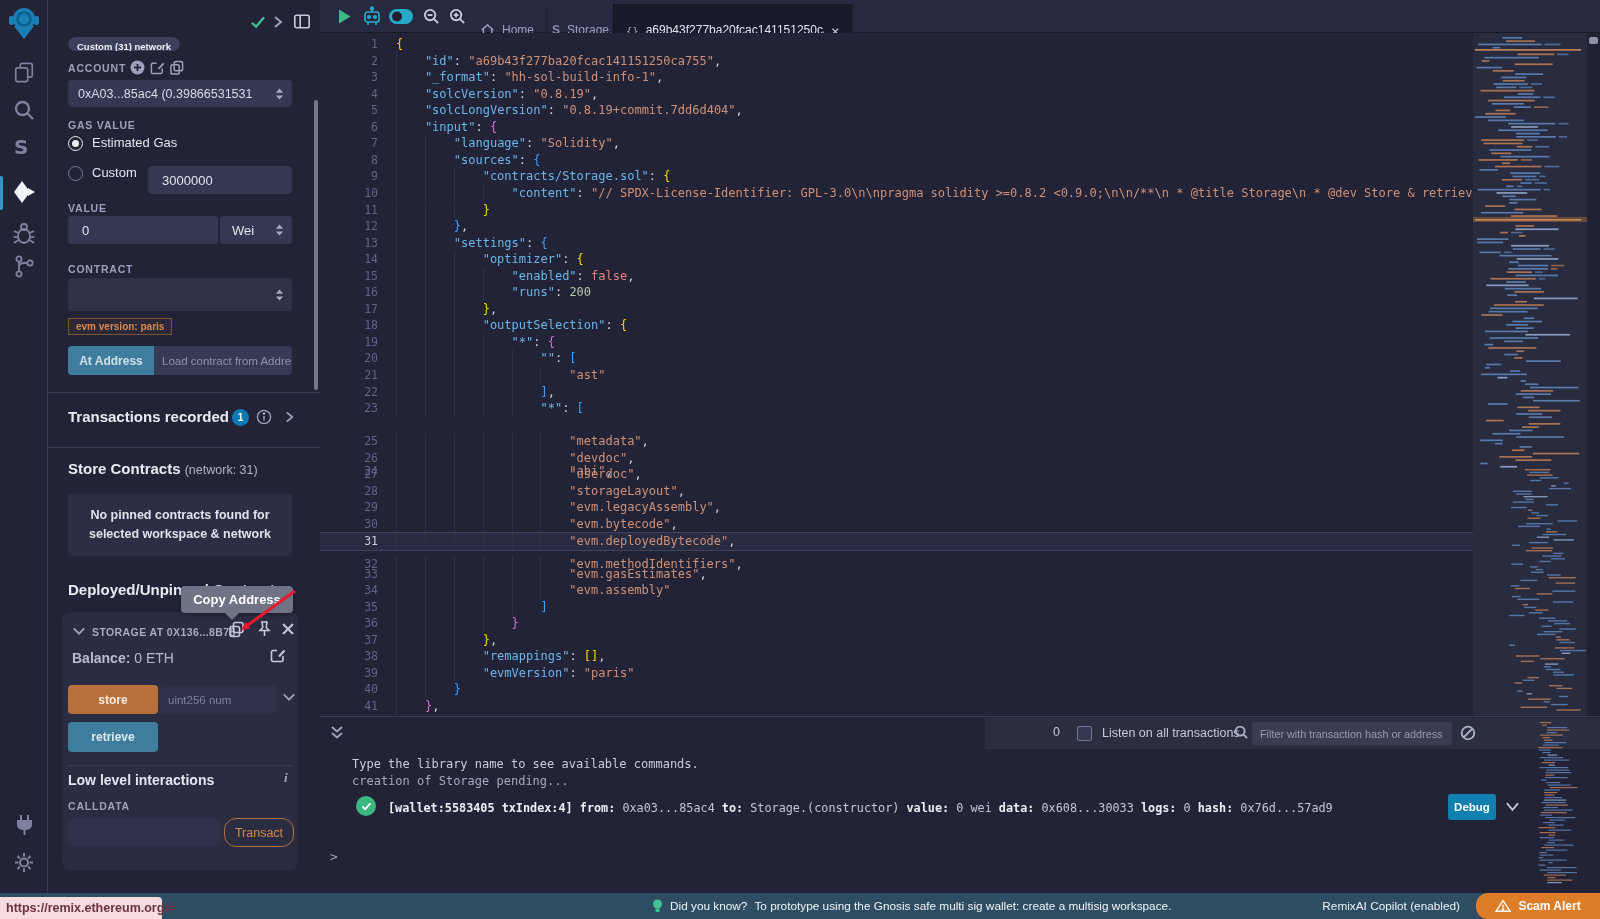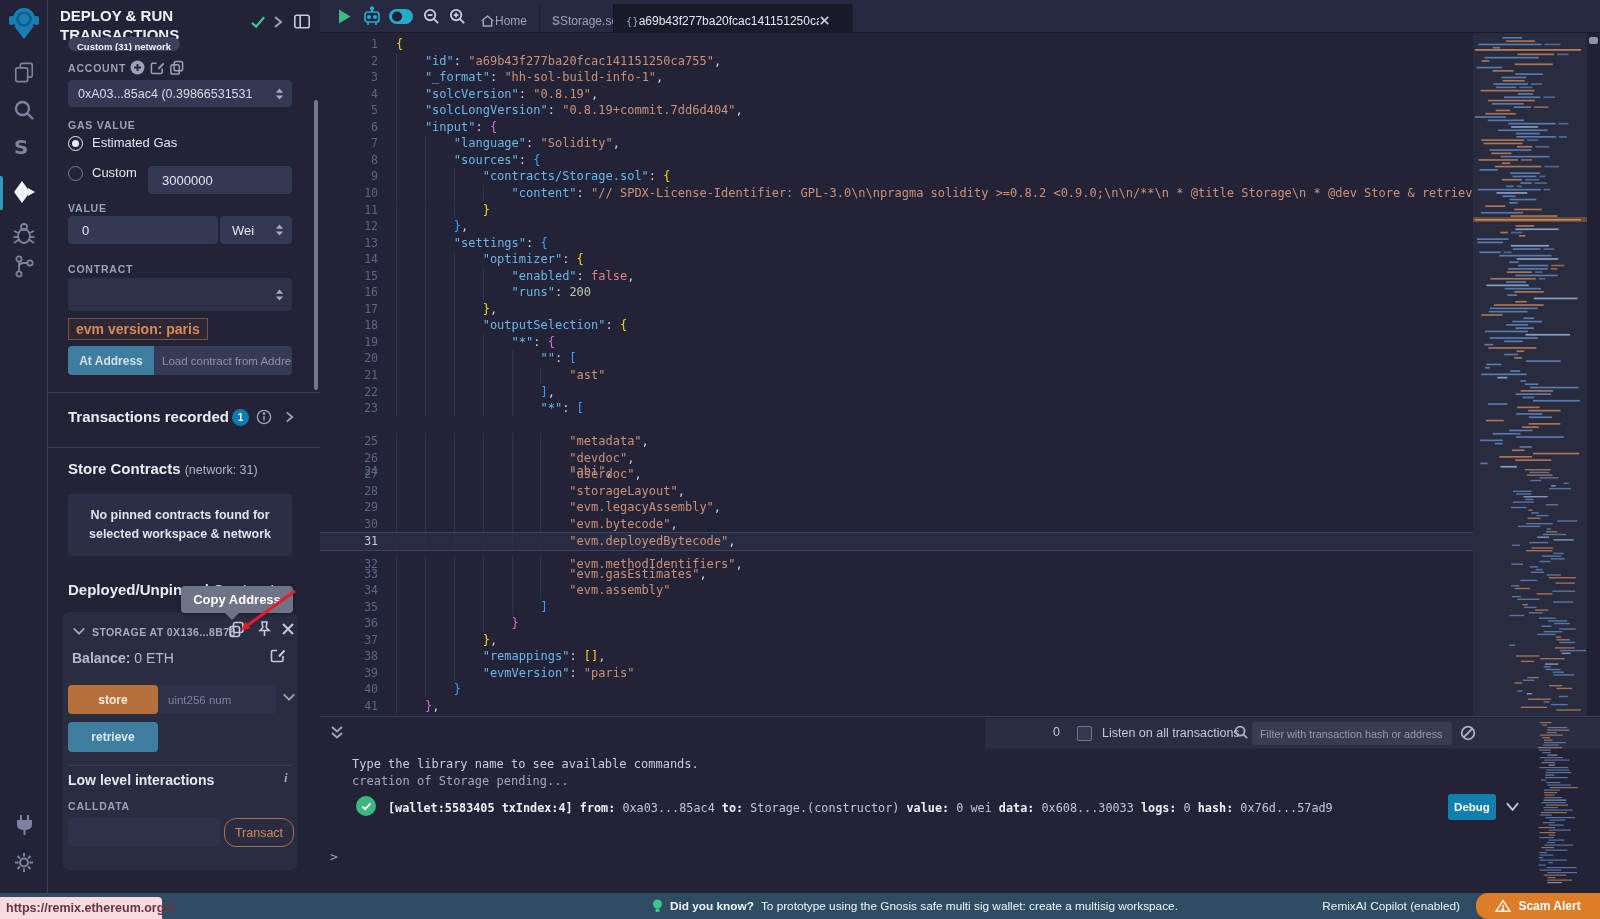--- a/index.html
+++ b/index.html
@@ -13,21 +13,21 @@
   #act-indicator{left:0;top:176px;width:3px;height:34px;background:#2f9bc0;border-radius:0 2px 2px 0}
   
   #side-panel{left:48px;top:0;width:272px;height:893px;background:#222336}
   .lbl{position:absolute;font-size:10.5px;letter-spacing:.8px;color:#9ca0ba;font-weight:700}
   .inp{position:absolute;background:#343852;border-radius:4px;color:#d9dbe8;font-size:12.5px;display:flex;align-items:center;padding-left:10px;white-space:nowrap;overflow:hidden}
   .divider{position:absolute;left:48px;width:272px;height:1px;background:#3a3d55}
   .sec-head{position:absolute;font-size:15px;font-weight:700;color:#e9ebf3;white-space:nowrap}
   .spinner{position:absolute;right:7px;top:50%;transform:translateY(-50%)}
   
   #tabbar{left:320px;top:0;width:1280px;height:33px;background:#262940;border-bottom:1px solid #191b29}
-  .tab{position:absolute;top:4px;height:33px;display:flex;align-items:center;padding:0 12px;font-size:12px;color:#9da1ba;border-right:1px solid #1e2133}
+  .tab{position:absolute;top:4px;height:33px;display:flex;align-items:flex-end;gap:7px;padding:0 12px;font-size:12px;color:#9da1ba;border-right:1px solid #1e2133}
   .tab.active{background:#191b2b;color:#e4e6f2;border-left:1px solid #101120}
   
   #editor{left:320px;top:33px;width:1280px;height:683px;background:#222336;overflow:hidden}
   #code-lines{position:absolute;left:0;top:0;width:1153px;height:683px;overflow:hidden}
   .cl{position:absolute;left:0;width:1153px;height:17px;white-space:pre;font:12px/16.55px "DejaVu Sans Mono",monospace}
   .ln{position:absolute;left:0;width:58px;text-align:right;color:#5f6586;font-size:11.5px}
   .ct{position:absolute;left:76px;top:0}
   .cl.active{background:#282b41;box-shadow:0 -1px 0 #3e4160,0 1px 0 #3e4160}
   .cl.active .ln{color:#c9ccdc}
   .ig{display:inline-block;width:28.9px;height:16.55px;vertical-align:top;box-shadow:inset 1px 0 0 #2e3147}
@@ -123,21 +123,20 @@
           <line x1="16.5" y1="11.5" x2="20" y2="11.5"></line>
           <line x1="4.5" y1="5" x2="7" y2="7.5"></line>
           <line x1="15" y1="15.5" x2="17.5" y2="18"></line>
           <line x1="17.5" y1="5" x2="15" y2="7.5"></line>
           <line x1="7" y1="15.5" x2="4.5" y2="18"></line>
         </svg>
     </div>
   </div>
 
   <div id="side-panel" class="abs">
-    <div class="abs" style="left:12px;top:6px;width:212px;font-size:15px;line-height:19px;font-weight:700;color:#eef0f6">DEPLOY &amp; RUN TRANSACTIONS</div>
     <div class="abs" style="left:202px;top:15px">
       <svg width="16" height="14" viewBox="0 0 17 14" fill="none" stroke="#3fc491" stroke-width="2.4">
           <polyline points="2,8 6.5,12 15,2"></polyline>
         </svg>
     </div>
     <div class="abs" style="left:224px;top:15px">
       <svg width="12" height="14" viewBox="0 0 12 14" fill="none" stroke="#9da1ba" stroke-width="2">
           <polyline points="3,2 9,7 3,12"></polyline>
         </svg>
     </div>
@@ -208,21 +207,21 @@
 
     <div class="lbl" style="left:20px;top:263px">CONTRACT</div>
     <div class="inp" style="left:20px;top:278px;width:224px;height:33px;background:#2e3148">
       <span class="spinner">
           <svg width="11" height="15" viewBox="0 0 12 16" fill="#a6aabf">
             <polygon points="6,2 10,6.5 2,6.5"></polygon>
             <polygon points="6,14 10,9.5 2,9.5"></polygon>
           </svg>
         </span>
     </div>
-    <div class="abs" style="left:20px;top:318px;padding:2px 7px;border:1px solid #7c5530;border-radius:0;background:#2c2838;color:#d98a52;font-size:14px;font-weight:700">evm version: paris</div>
+    <div class="abs" style="left:20px;top:318px;padding:2px 7px;border:1px solid #7c5530;border-radius:0;background:#2c2838;color:#d98a52;font-size:10px;font-weight:700">evm version: paris</div>
     <div class="abs btn-teal" style="left:20px;top:346px;width:86px;height:29px;border-radius:4px 0 0 4px;font-size:12px">At Address</div>
     <div class="inp" style="left:106px;top:346px;width:138px;height:29px;background:#363a55;color:#8e92ac;font-size:11.5px;border-radius:0 4px 4px 0;padding-left:8px">
         <span>Load contract from Address</span>
       </div>
 
     <div class="divider" style="left:0;top:392px;width:272px"></div>
     <div class="sec-head" style="left:20px;top:408px">Transactions recorded</div>
     <div class="abs" style="left:184px;top:409px;width:17px;height:17px;border-radius:50%;background:#0c7bb3;color:#fff;font-size:10px;font-weight:700;display:flex;align-items:center;justify-content:center">1</div>
     <div class="abs" style="left:208px;top:409px">
       <svg width="16" height="16" viewBox="0 0 16 16" fill="none" stroke="#9da1ba" stroke-width="1.4">
@@ -773,21 +772,21 @@
       <rect x="9.136452198028564" y="159.5" width="25.09975504875183" height="1.2" fill="#b97a57" opacity="0.85"></rect>
       <rect x="9.368372440338135" y="162" width="14.293948888778687" height="1.2" fill="#93a9cf" opacity="0.85"></rect>
     </svg>
 
   <div id="status-bar" class="abs">
     <div class="abs" style="left:652px;top:0;height:26px;display:flex;align-items:center;gap:7px">
       <svg width="11" height="15" viewBox="0 0 11 15">
           <circle cx="5.5" cy="5" r="4.5" fill="#3fc491"></circle>
           <rect x="3.5" y="9.5" width="4" height="3.5" rx="1" fill="#3fc491"></rect>
         </svg>
-      <span style="font-weight:700">Did you know?</span>
+      <span style="font-weight:400">Did you know?</span>
       <span>To prototype using the Gnosis safe multi sig wallet: create a multisig workspace.</span>
     </div>
     <div class="abs" style="right:140px;top:0;height:26px;display:flex;align-items:center;color:#eef2f6">RemixAI Copilot (enabled)</div>
     <div id="scam">
       <svg width="16" height="14" viewBox="0 0 18 15" fill="none" stroke="#ffffff" stroke-width="1.6">
           <path d="M9 1.5 L17 13.5 H1 Z"></path>
           <line x1="9" y1="6" x2="9" y2="9.5"></line>
           <circle cx="9" cy="11.5" r="0.8" fill="#fff"></circle>
         </svg>
       <span>Scam Alert</span>

